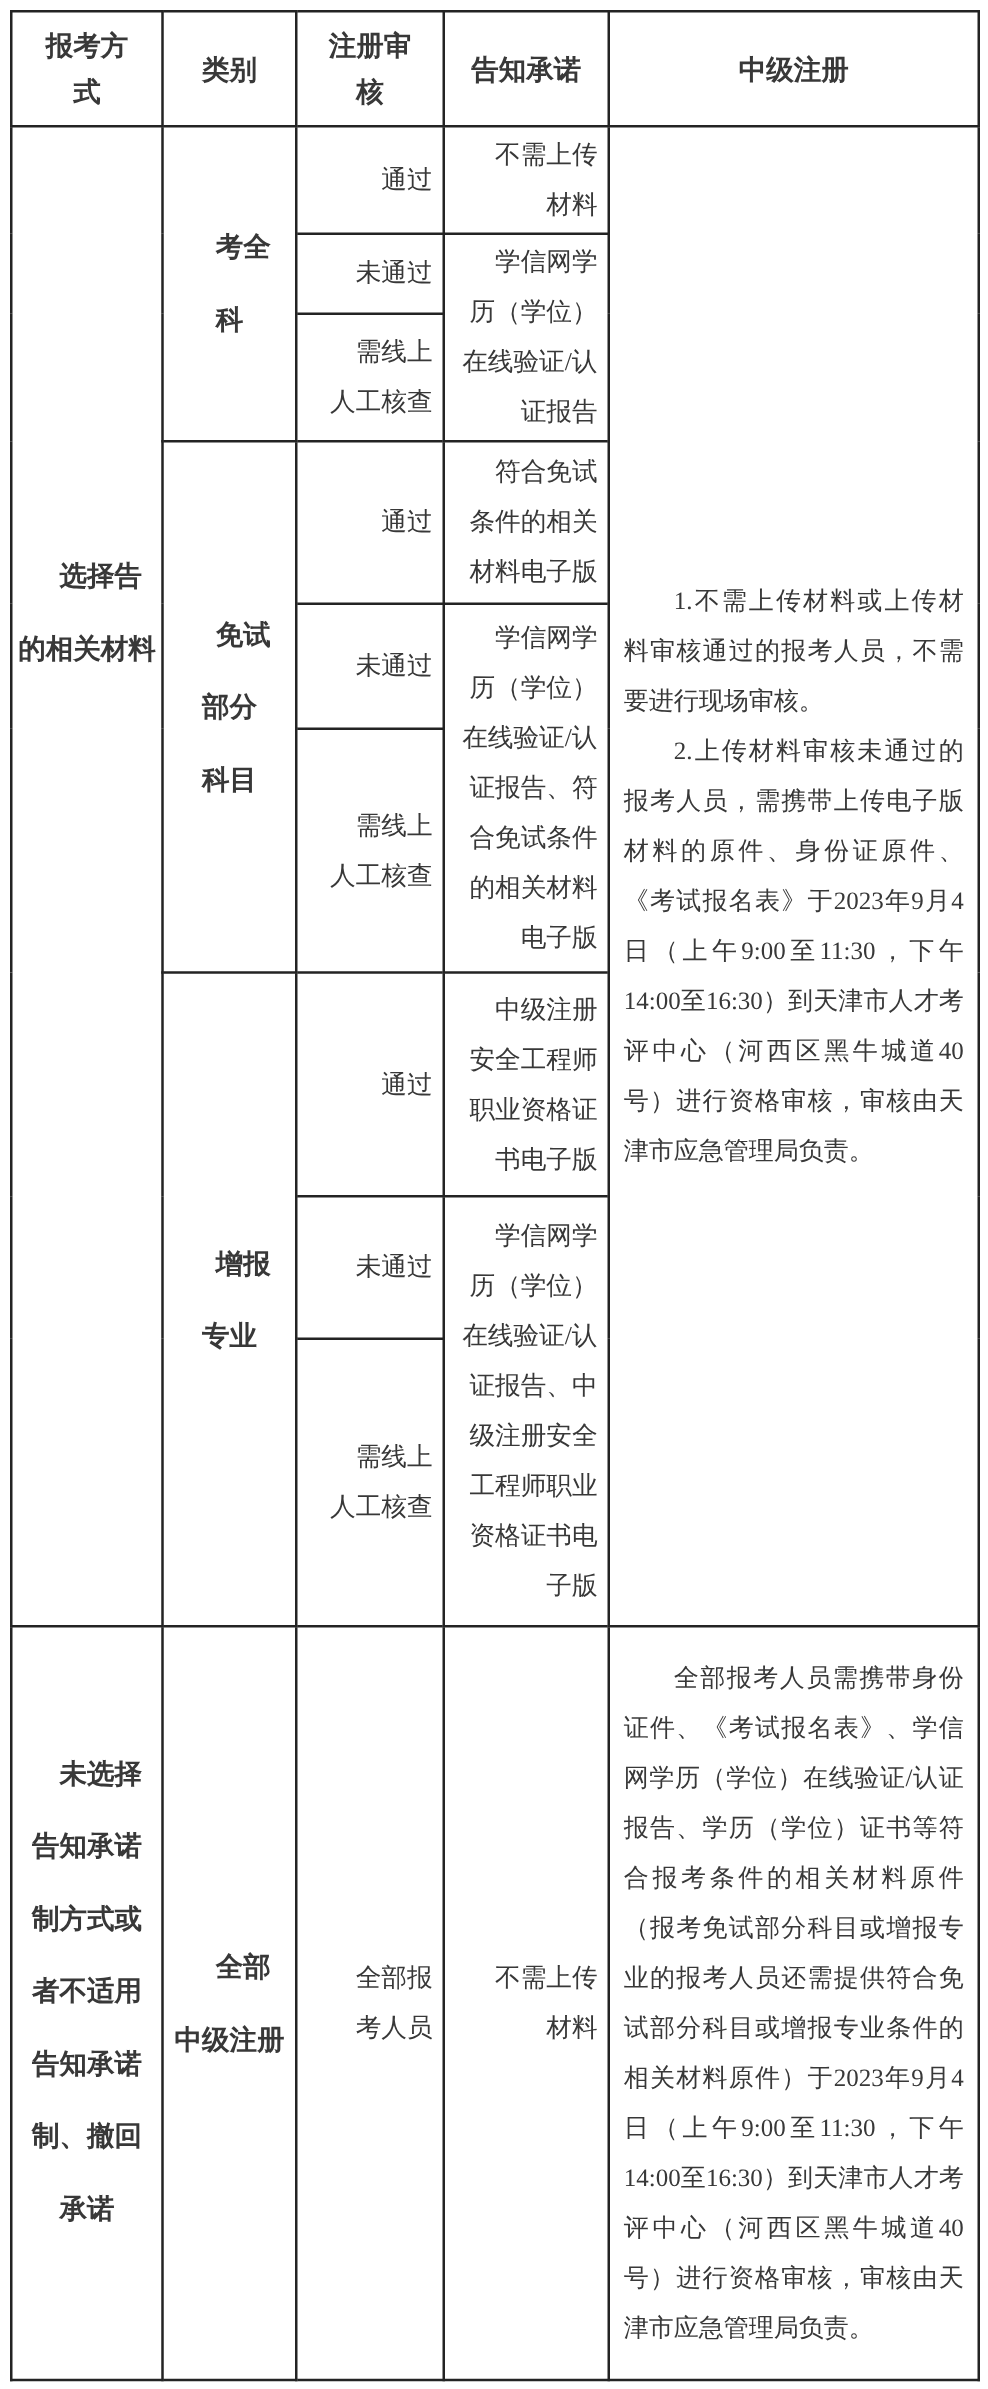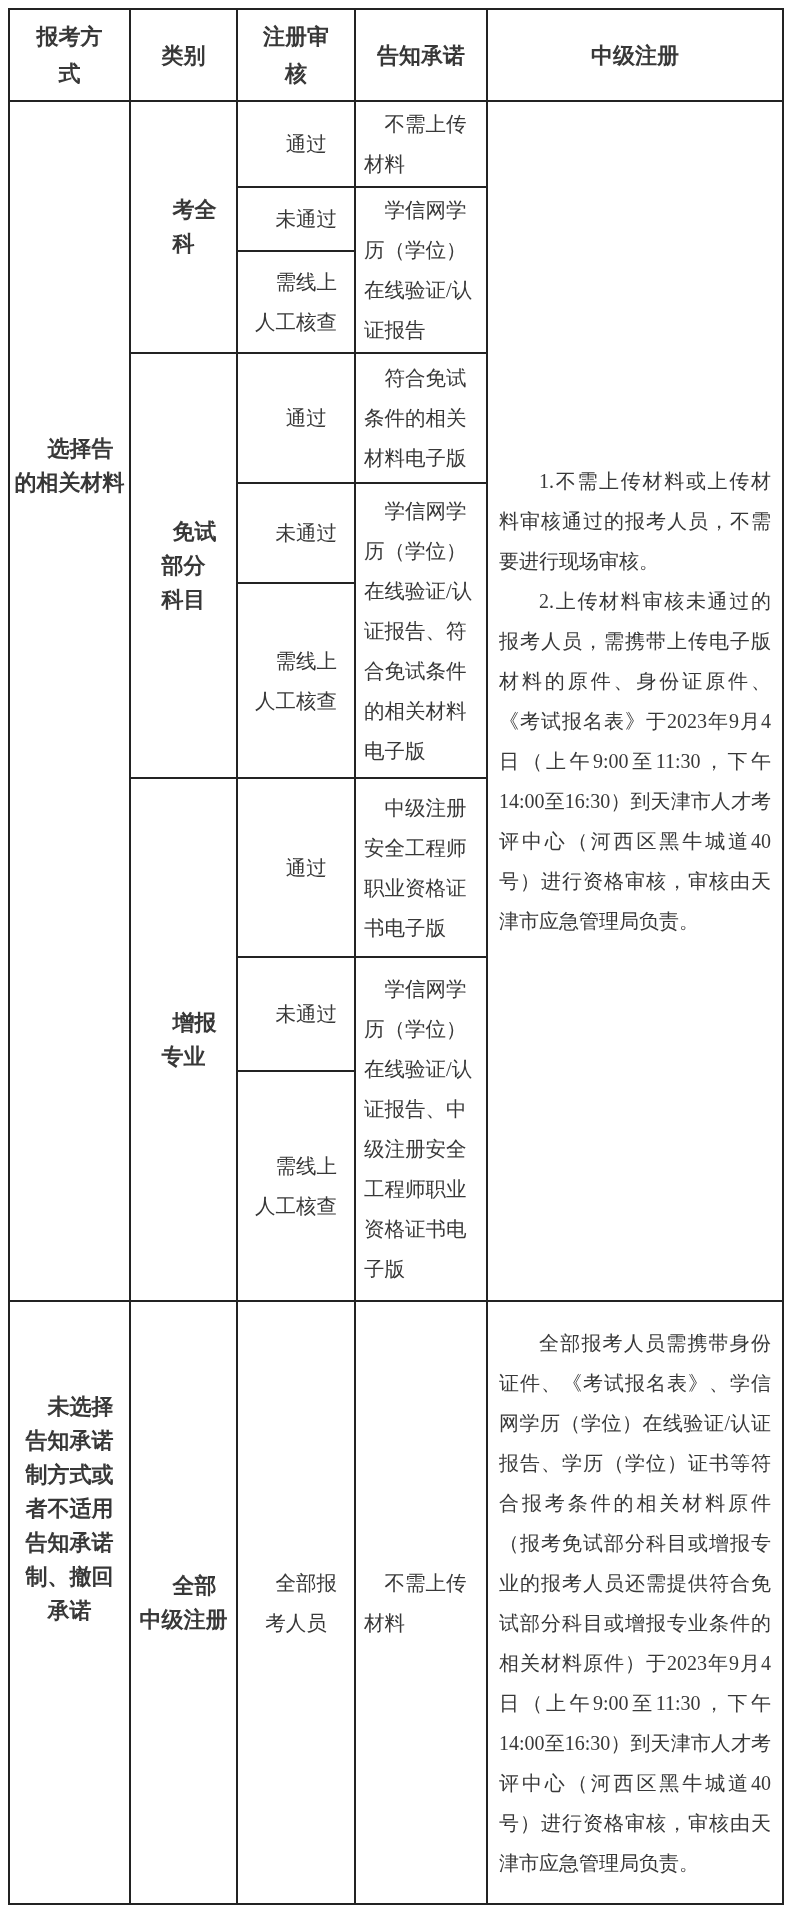--- a/index.html
+++ b/index.html
@@ -38,33 +38,33 @@
   tr.r10 {height:603px;}
 
   th{
     font-family:"Liberation Sans","DejaVu Sans",sans-serif;
     font-weight:bold;font-size:22px;line-height:37px;
     white-space:pre-line;text-align:center;padding:0 6px;
     color:var(--text-color);
   }
   td.method,td.category{
     font-family:"Liberation Sans","DejaVu Sans",sans-serif;
-    font-weight:bold;font-size:22px;line-height:34px;
+    font-weight:bold;font-size:22px;line-height:58px;
     white-space:pre-line;text-align:center;text-indent:1em;
     padding:0 0;
   }
   td.method.va-top1{vertical-align:top;padding-top:330px;}
   td.method.va-top2{vertical-align:top;padding-top:88px;border-radius:17px;}
   td.review{
     font-size:20.5px;line-height:40px;white-space:pre-line;
-    text-align:center;text-indent:1em;padding:0 8px;
+    text-align:right;text-indent:1em;padding:0 8px;
   }
   td.upload{
     font-size:20.5px;line-height:40px;white-space:pre-line;
-    text-align:left;text-indent:1em;padding:0 8px;
+    text-align:right;text-indent:1em;padding:0 8px;
   }
   td.onsite{
     font-size:20px;line-height:40px;text-align:justify;
     padding:20px 11px;
   }
   td.onsite p{margin:0;text-indent:2em;}
 </style>
 </head>
 <body>
 

